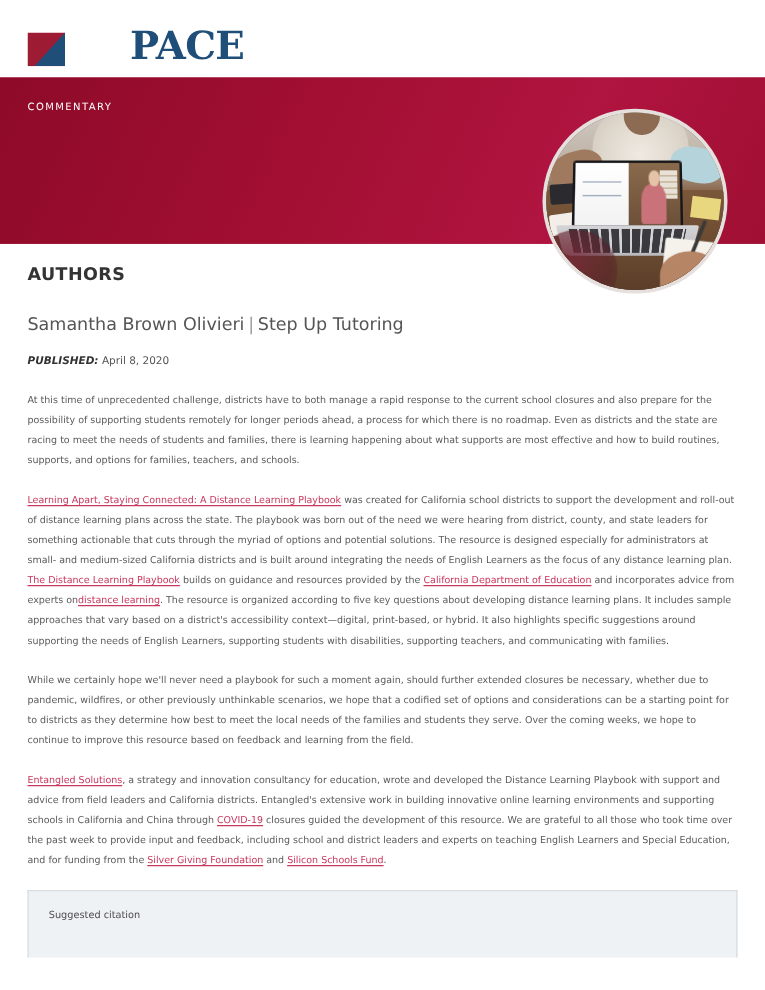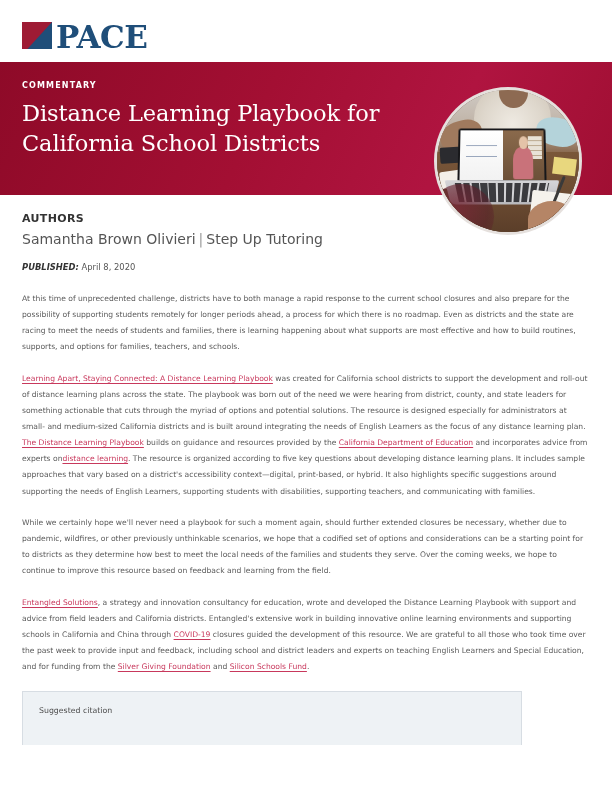--- a/index.html
+++ b/index.html
@@ -19,21 +19,22 @@
   
   .logo-area {
     height: 62px;
     position: relative;
   }
   .logo {
     position: absolute;
     left: 22px;
     top: 22px;
     display: flex;
-    align-items: flex-start;
+    align-items: flex-end;
+    gap: 48px;
   }
   .logo-mark {
     width: 30px;
     height: 27px;
     position: relative;
     overflow: hidden;
     margin-right: 4px;
   }
   .logo-mark .red-block {
     position: absolute;
@@ -65,21 +66,21 @@
     overflow: visible;
   }
   .hero-inner {
     padding: 19px 0 0 22px;
     position: relative;
     z-index: 2;
   }
   .eyebrow {
     color: #ffffff;
     font-size: 8px;
-    font-weight: bold;
+    font-weight: normal;
     letter-spacing: 1.15px;
     margin: 0 0 9px 0;
   }
   .hero-title {
     font-family: "DejaVu Serif", serif;
     color: #ffffff;
     font-size: 22.5px;
     line-height: 1.32;
     font-weight: normal;
     margin: 0;
@@ -209,25 +210,25 @@
     position:absolute; left:-6%; bottom:-12%; width:46%; height:46%;
     background: radial-gradient(ellipse at 40% 40%, rgba(120,40,55,.85) 0%, rgba(90,30,42,.55) 60%, rgba(90,30,42,0) 100%);
     border-radius:50%;
   }
 
   
   .content {
     padding: 17px 22px 0 22px;
   }
   .meta-label {
-    font-size: 11px;
+    font-size: 14px;
     font-weight: bold;
     color: #333333;
     letter-spacing: .35px;
-    margin: 0 0 6px 0;
+    margin: 0 0 24px 0;
   }
   .meta-authors {
     font-size: 14px;
     color: #555555;
     margin: 0 0 15px 0;
   }
   .meta-authors .sep { color: #9b9b9b; padding: 0 3px; }
   .meta-published {
     font-size: 8.4px;
     color: #555555;
@@ -247,21 +248,21 @@
     text-decoration: underline;
     text-underline-offset: 1.5px;
   }
 
   .citation-box {
     margin-top: 3px;
     border: 1px solid #d7dde3;
     background: #eef2f5;
     padding: 14px 16px 30px 16px;
     box-sizing: border-box;
-    width: 500px;
+    width: 568px;
     border-bottom: none;
   }
   .citation-title {
     font-size: 7.8px;
     color: #4c4c4c;
     margin: 0;
   }
 </style>
 </head>
 <body>
@@ -273,22 +274,21 @@
       <span class="blue-slash"></span>
     </span>
     <span class="logo-word">PACE</span>
   </div>
 </div>
 
 <div class="hero">
   <div class="hero-inner">
     <div class="eyebrow">COMMENTARY</div>
     <h1 class="hero-title">
-      <span>Distance Learning Playbook for</span><br>
-      <span>California School Districts</span>
+      <br>
     </h1>
   </div>
 
   <div class="hero-photo">
     <span class="ph-bg"></span>
     <span class="ph-person-top"></span>
     <span class="ph-head"></span>
     <span class="ph-arm-l"></span>
     <span class="ph-arm-r"></span>
     <span class="ph-desk"></span>

